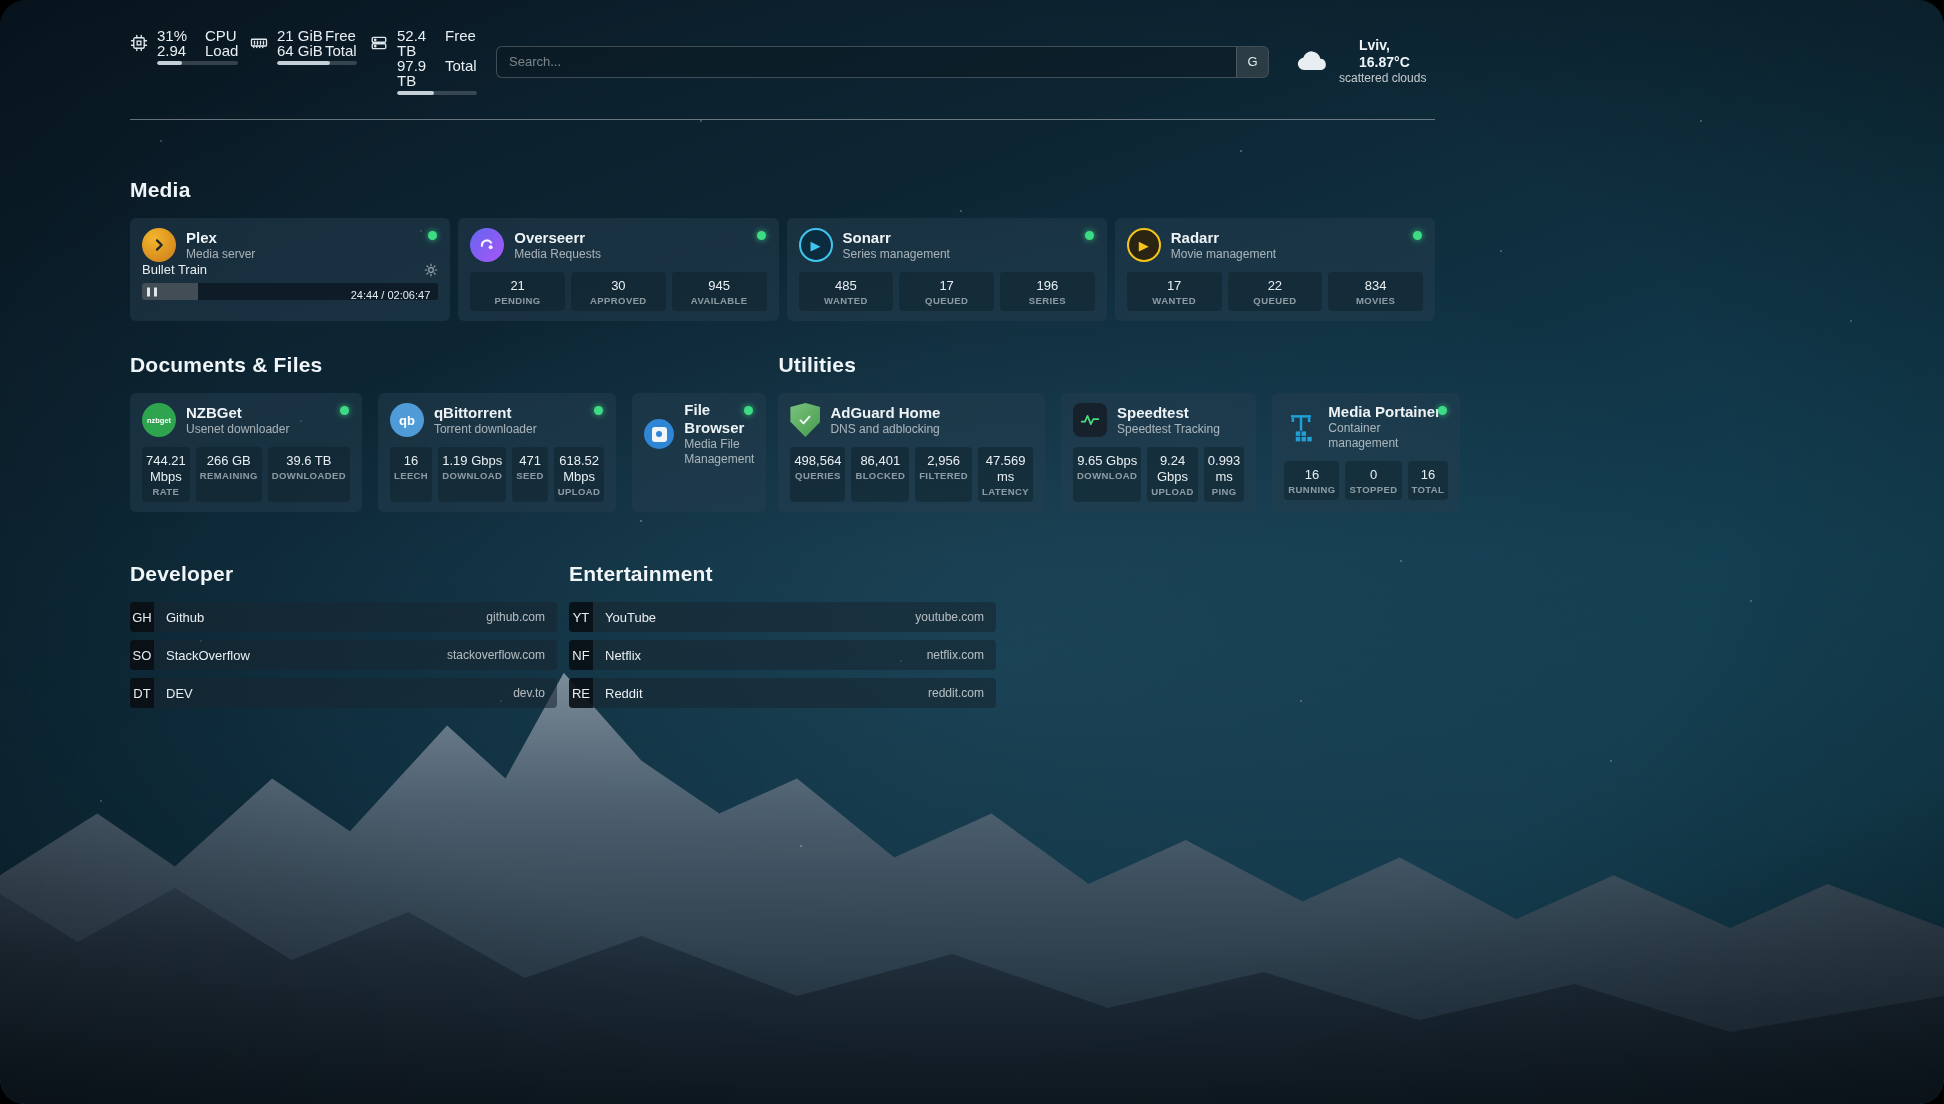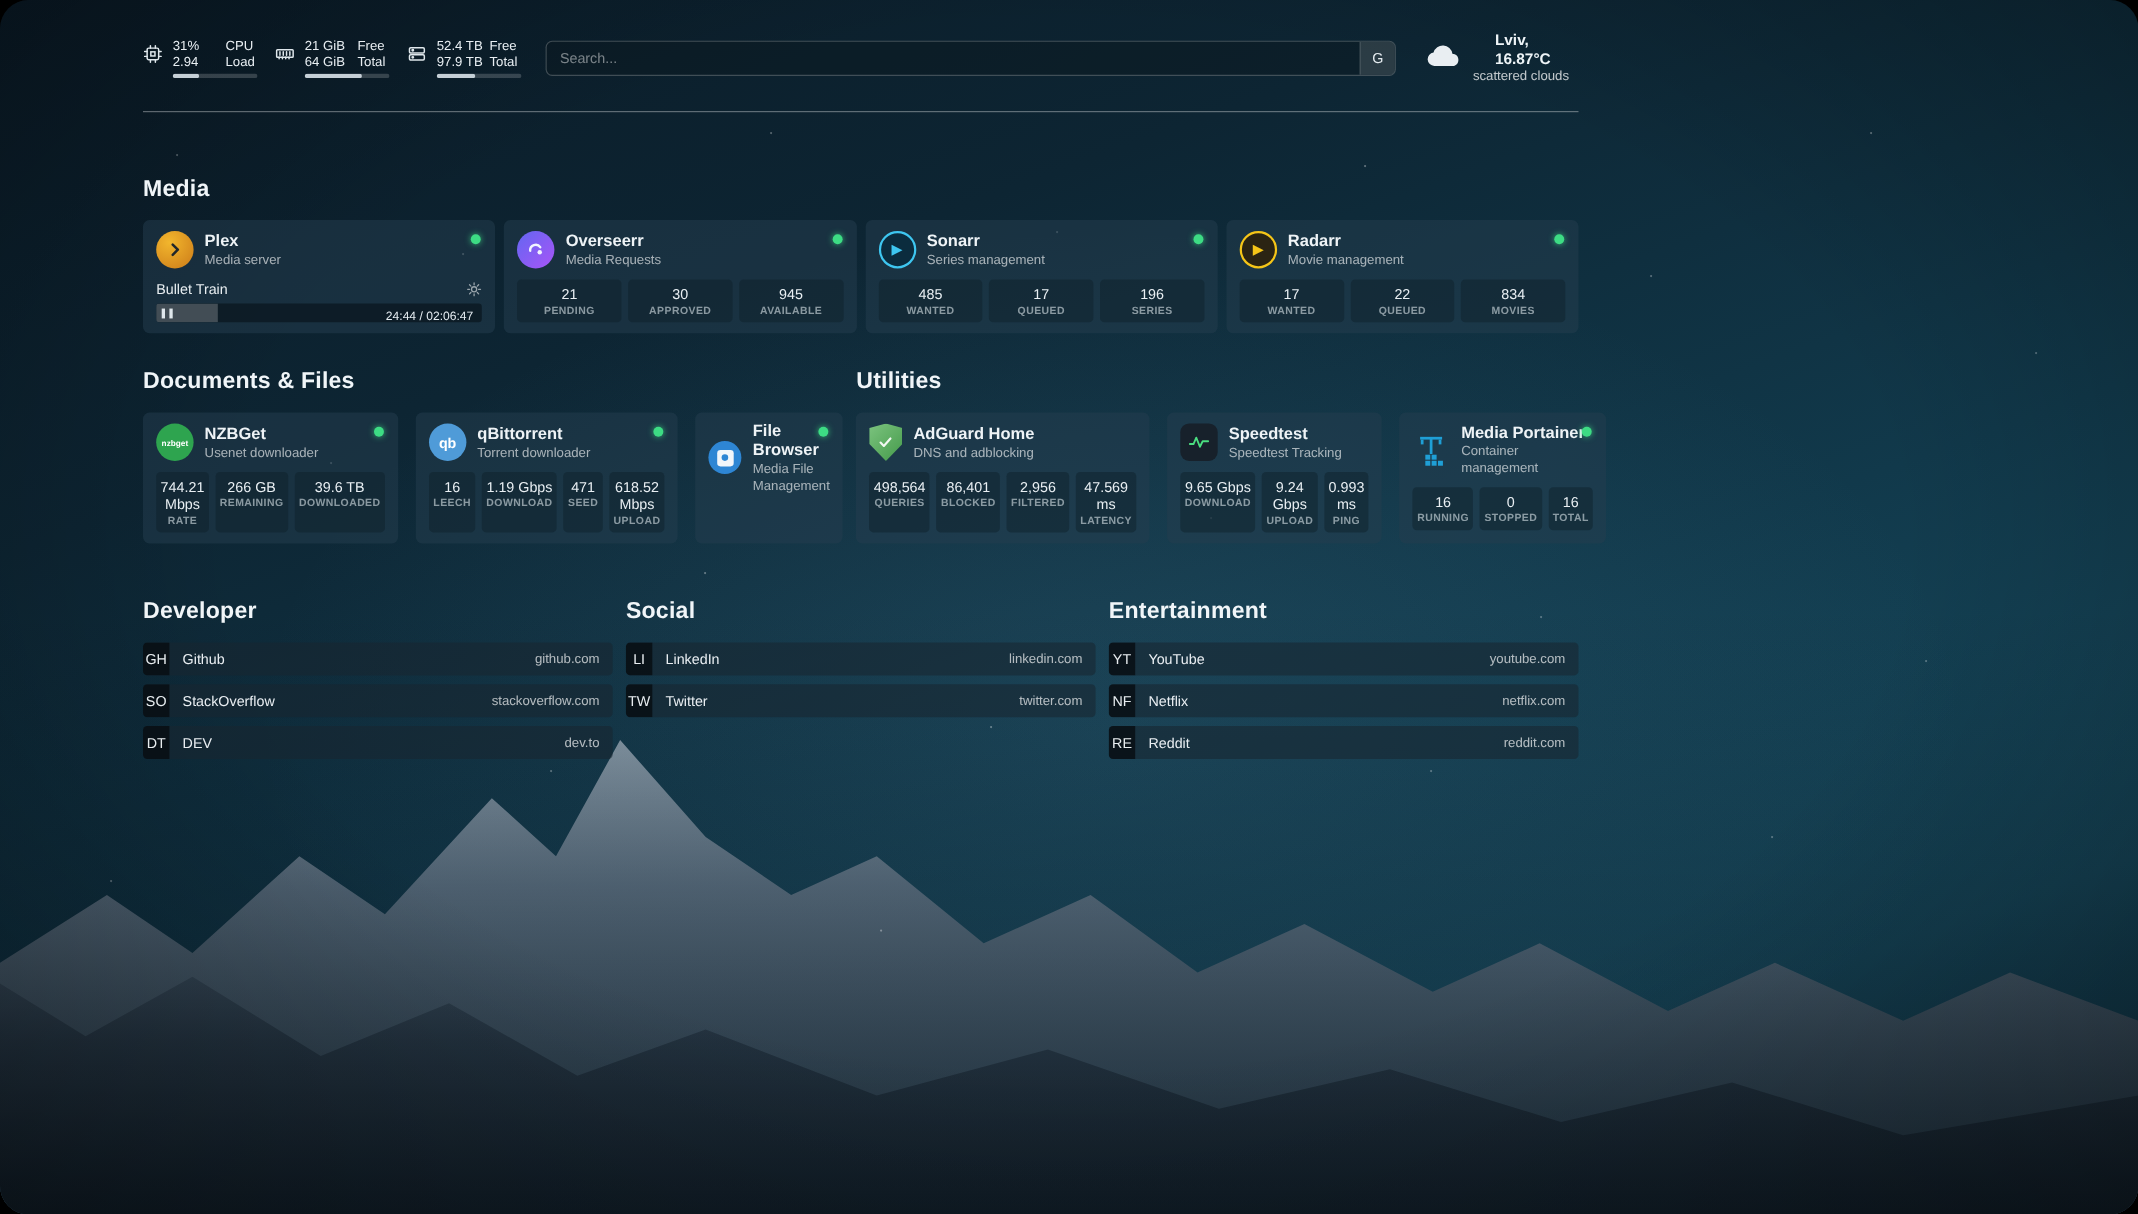--- a/index.html
+++ b/index.html
@@ -28,21 +28,21 @@
 
   
   .content { position:relative; z-index:5; margin-left:130px; width:1305px; padding-top:28px; }
 
   
   .topbar { display:flex; align-items:center; }
   .resources { display:flex; gap:16px; }
   .res-widget { display:flex; gap:9px; align-items:flex-start; width:104px; }
   .res-icon { margin-top:6px; display:inline-flex; }
   .res-body { flex:1; }
-  .res-row { display:flex; font-size:12px; color:#e8eef2; line-height:15px; }
+  .res-row { display:flex; font-size:15px; color:#e8eef2; line-height:15px; }
   .res-val { width:48px; }
   .res-lab { flex:1; }
   .res-bar { margin-top:3px; height:4px; border-radius:2px; background:rgba(255,255,255,.18); overflow:hidden; }
   .res-fill { height:100%; background:#c5cfd6; border-radius:2px; }
 
   .search-wrap { flex:1; margin-left:22px; height:32px; display:flex; align-items:stretch;
     background:rgba(12,24,32,.45); border:1px solid rgba(255,255,255,.22); border-radius:6px; overflow:hidden;justify-content:space-between; }
   .search-wrap input { flex:1; background:transparent; border:none; outline:none; color:#e8eef2; font-size:13px; padding:0 12px; font-family:inherit; }
   .search-wrap input::placeholder { color:rgba(255,255,255,.45); }
   .search-btn { width:32px; display:flex; align-items:center; justify-content:center; background:rgba(255,255,255,.13);
@@ -79,21 +79,21 @@
   .icon-qbit { background:#4f9bd8; color:#fff; font-size:13px; font-weight:700; }
   .icon-filebrowser { background:#2e86d4; }
   .icon-filebrowser .fb-in { width:15px; height:15px; border-radius:3px; background:#f2f6fa; display:flex; align-items:center; justify-content:center; }
   .icon-filebrowser .fb-dot { width:6px; height:6px; border-radius:50%; background:#2e86d4; }
   .icon-shield { width:30px; height:34px; background:linear-gradient(135deg,#7cc47f,#459a4b); flex:none;
     clip-path:polygon(50% 0%,100% 12%,100% 55%,50% 100%,0% 55%,0% 12%); display:flex; align-items:center; justify-content:center; }
   .icon-speedtest { width:34px; height:34px; border-radius:8px; background:#17212b; display:flex; align-items:center; justify-content:center; flex:none; }
   .icon-portainer { width:34px; height:34px; display:flex; align-items:center; justify-content:center; flex:none; }
 
   
-  .np-row { margin-top:11px; display:flex; align-items:center; justify-content:space-between; }
+  .np-row { margin-top:0; display:flex; align-items:center; justify-content:space-between; }
   .np-title { font-size:13px; color:#e8eef1; }
   .gear-btn { display:inline-flex; cursor:pointer; opacity:.75; }
   .np-bar { margin-top:6px; position:relative; height:17px; border-radius:3px; background:rgba(8,18,26,.65); overflow:hidden; }
   .np-fill { position:absolute; left:0; top:0; bottom:0; background:rgba(255,255,255,.22); }
   .pause-btn { position:absolute; left:5px; top:50%; transform:translateY(-50%); width:10px; height:9px; cursor:pointer; }
   .pause-btn::before,.pause-btn::after { content:""; position:absolute; top:0; width:3px; height:9px; background:#dfe7ec; }
   .pause-btn::before { left:0; } .pause-btn::after { right:0; }
   .np-time { position:absolute; right:8px; top:4px; line-height:17px; font-size:11px; color:#e6edf2; }
 
   
@@ -526,35 +526,20 @@
             <span class="bm-url">stackoverflow.com</span>
           </div>
           <div class="bm-row">
             <span class="bm-abbr">DT</span>
             <span class="bm-name">DEV</span>
             <span class="bm-url">dev.to</span>
           </div>
         </div>
       </div>
 
-      <div>
-        <div class="section-title">Social</div>
-        <div class="bm-list">
-          <div class="bm-row">
-            <span class="bm-abbr">LI</span>
-            <span class="bm-name">LinkedIn</span>
-            <span class="bm-url">linkedin.com</span>
-          </div>
-          <div class="bm-row">
-            <span class="bm-abbr">TW</span>
-            <span class="bm-name">Twitter</span>
-            <span class="bm-url">twitter.com</span>
-          </div>
-        </div>
-      </div>
 
       <div>
         <div class="section-title">Entertainment</div>
         <div class="bm-list">
           <div class="bm-row">
             <span class="bm-abbr">YT</span>
             <span class="bm-name">YouTube</span>
             <span class="bm-url">youtube.com</span>
           </div>
           <div class="bm-row">

